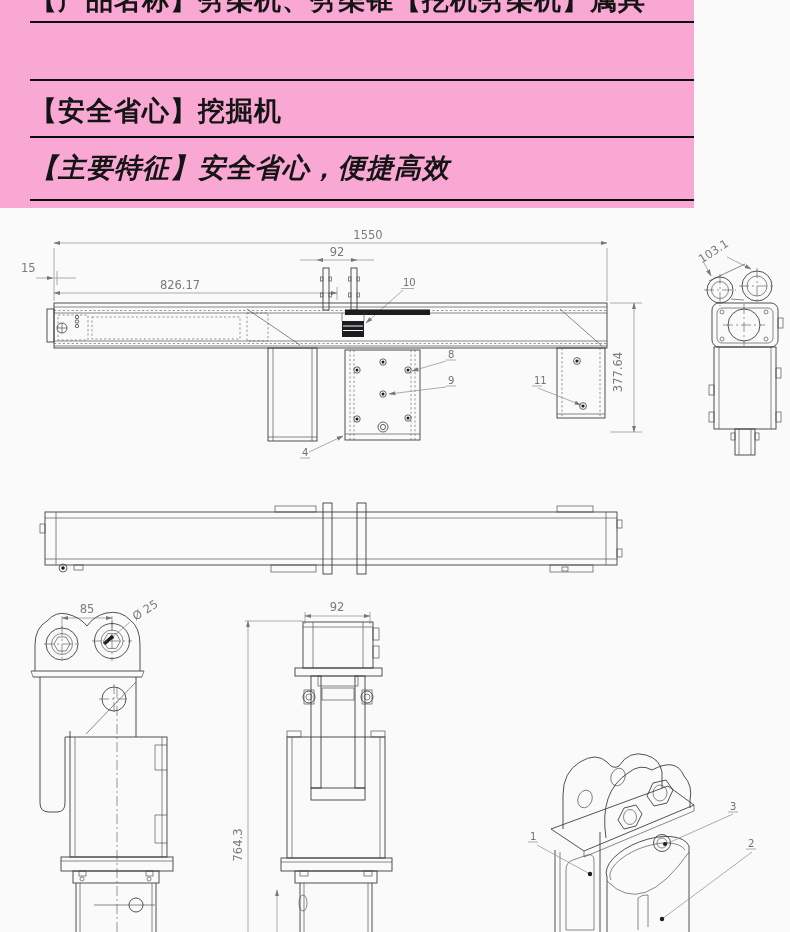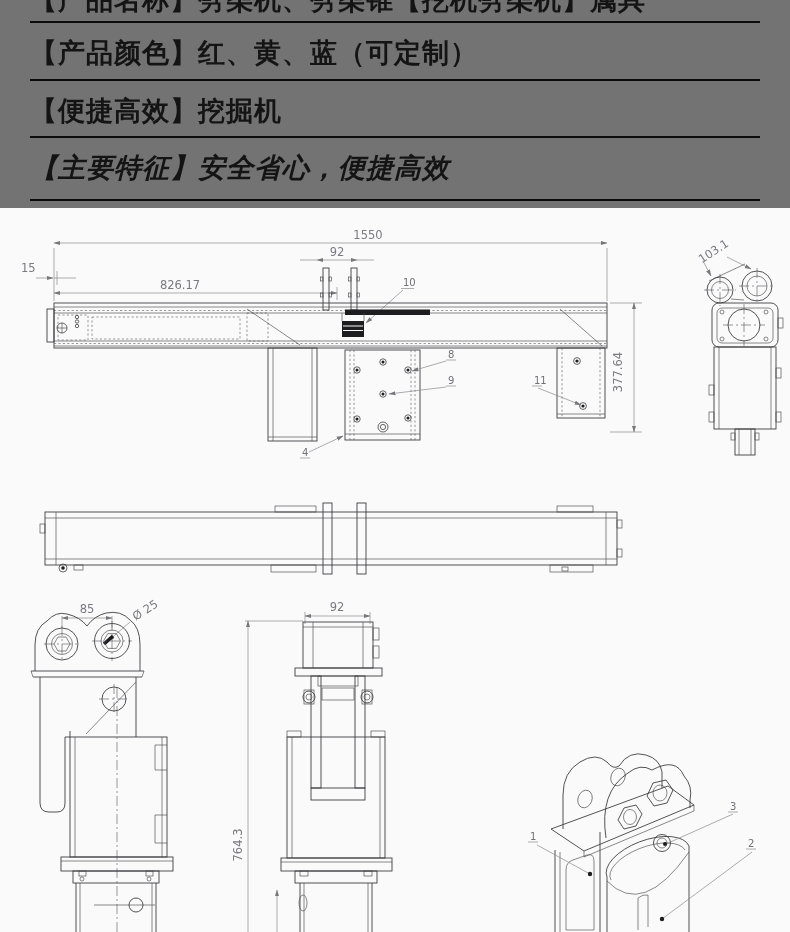--- a/index.html
+++ b/index.html
@@ -1,19 +1,19 @@
 <!DOCTYPE html>
 <html><head>
 <meta charset="utf-8">
 <style>
   html,body{margin:0;padding:0;}
   #page{position:relative;width:790px;height:932px;background:#fafafb;overflow:hidden;
         font-family:"Liberation Sans",sans-serif;}
   
-  #spec{position:absolute;left:0;top:0;width:790px;height:208px;background:#737373;overflow:hidden;}
+  #spec{position:absolute;left:0;top:0;width:694px;height:208px;background:#f9a8d4;overflow:hidden;}
   .spec-row{position:absolute;left:30px;width:740px;height:30px;line-height:30px;
             font-size:27px;font-weight:bold;color:#141414;letter-spacing:1px;white-space:nowrap;}
   .divider{position:absolute;left:30px;width:730px;height:2px;background:#0b0b0b;}
   
   #cad{position:absolute;left:0;top:0;}
   .ln{stroke:#3f3f41;stroke-width:0.9;fill:none;}
   .ln2{stroke:#4a4a4c;stroke-width:0.65;fill:none;}
   .dsh{stroke:#55555a;stroke-width:0.6;fill:none;stroke-dasharray:2.2 2.2;}
   .ctr{stroke:#55555a;stroke-width:0.6;fill:none;stroke-dasharray:10 3 2 3;}
   .dim{stroke:#8a8a8e;stroke-width:0.7;fill:none;}
@@ -354,21 +354,20 @@
       <text class="ltx" x="748" y="847">2</text>
       <line class="dim" x1="746" y1="849" x2="756" y2="849"></line>
       <line class="dim" x1="752" y1="852" x2="662" y2="919"></line>
       <circle class="dk" cx="662" cy="919" r="2.2"></circle>
     </g>
   </svg>
 
   <div id="spec">
     <div class="spec-row" style="top:-15px;">【产品名称】劈柴机、劈柴锥【挖机劈柴机】属具</div>
     <div class="divider" style="top:21px;"></div>
-    <div class="spec-row" style="top:38px;">【产品颜色】红、黄、蓝（可定制）</div>
     <div class="divider" style="top:79px;"></div>
-    <div class="spec-row" style="top:96px;">【便捷高效】挖掘机</div>
+    <div class="spec-row" style="top:96px;">【安全省心】挖掘机</div>
     <div class="divider" style="top:136px;"></div>
     <div class="spec-row" style="top:153px;font-style:italic;">【主要特征】安全省心，便捷高效</div>
     <div class="divider" style="top:199px;"></div>
   </div>
 
 </div>
 
 </body></html>

